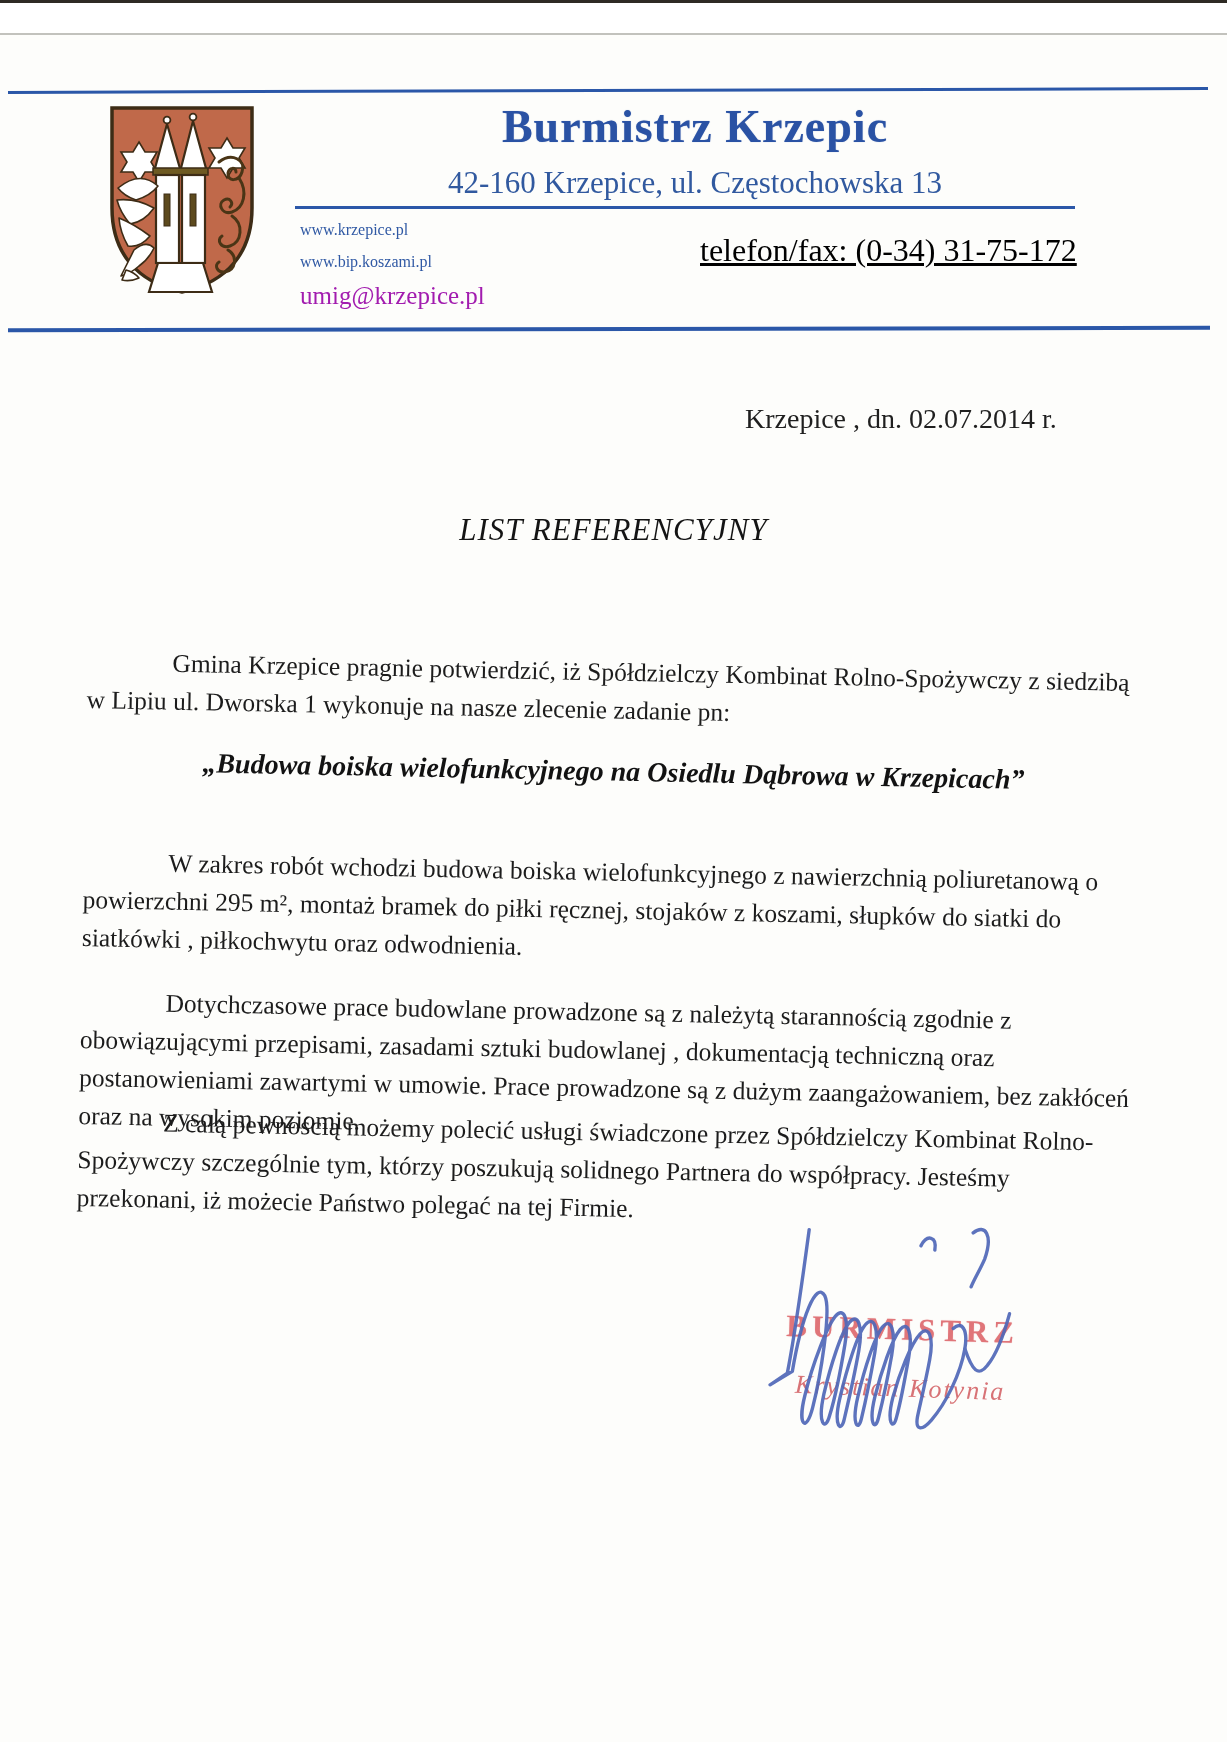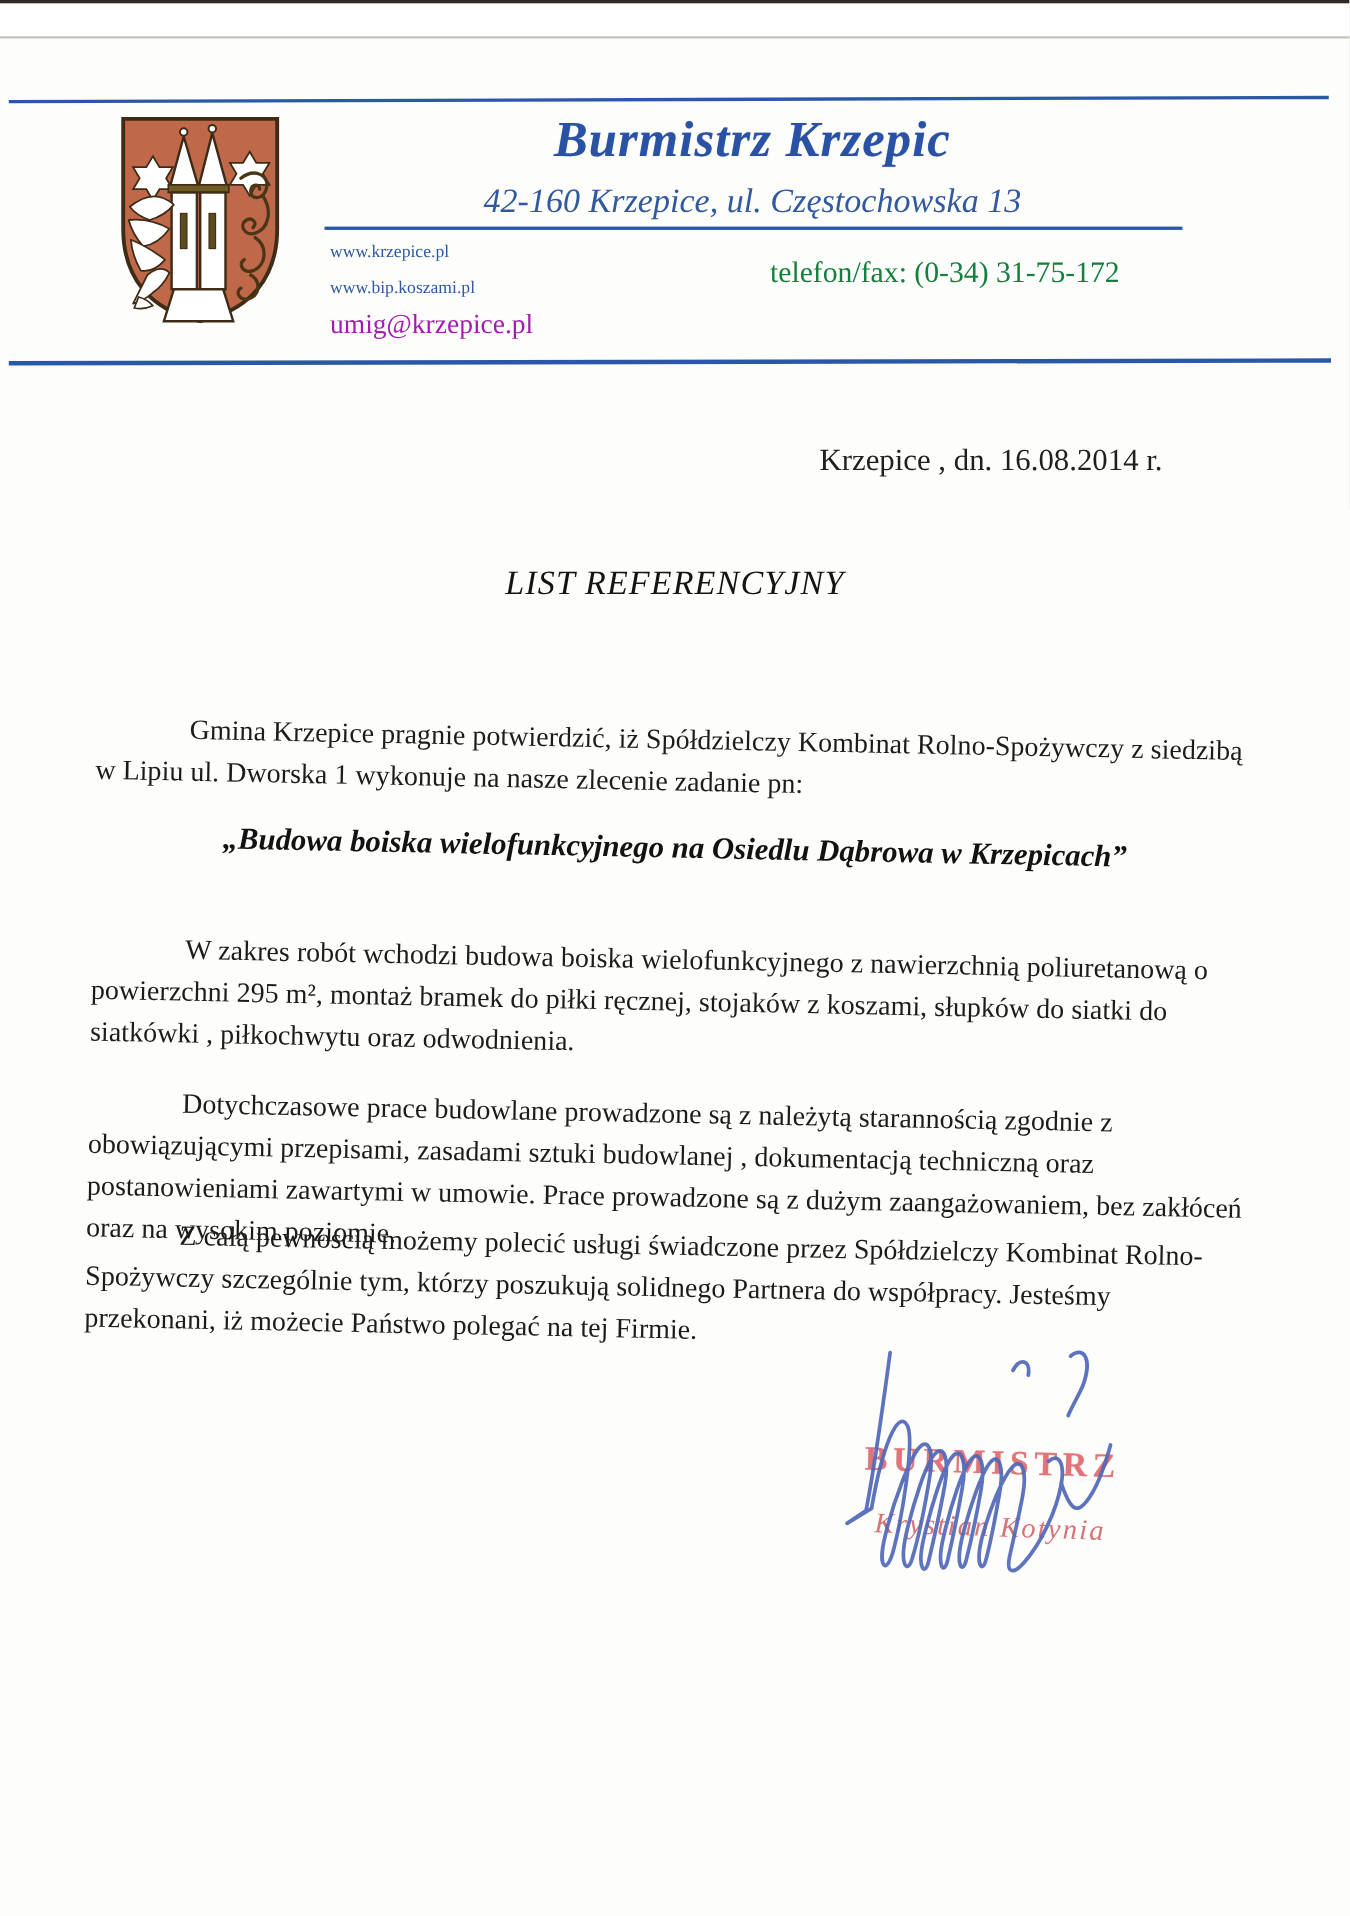--- a/index.html
+++ b/index.html
@@ -17,30 +17,30 @@
   .scan-top-strip{position:absolute;left:0;top:3px;width:1227px;height:30px;background:#ffffff;}
 
   
   .rule{position:absolute;background:#2b57a8;}
   .rule-top{left:8px;top:89px;width:1200px;height:3px;transform:rotate(-0.18deg);}
   .rule-address{left:295px;top:206px;width:780px;height:3px;}
   .rule-bottom{left:8px;top:327px;width:1202px;height:4px;transform:rotate(-0.12deg);}
 
   .crest{position:absolute;left:106px;top:102px;width:152px;height:196px;}
 
-  .header-block{position:absolute;left:269px;top:100px;width:830px;text-align:center;font-style:italic;}
+  .header-block{position:absolute;left:280px;top:100px;width:830px;text-align:center;}
   .header-title{
     font-size:46px;font-weight:bold;color:#2a52a4;letter-spacing:1px;
     text-shadow:0 0 1px rgba(42,82,164,.45);
   }
   .header-address{margin-top:12px;font-size:31px;color:#31599f;}
 
   .contact-web{position:absolute;left:300px;top:214px;font-size:16px;color:#3059a4;line-height:32px;text-align:left;}
   .contact-email{position:absolute;left:300px;top:282px;font-size:25px;color:#a21caf;}
-  .contact-phone{position:absolute;left:700px;top:232px;font-size:27px;color:#15803d;}
+  .contact-phone{position:absolute;left:700px;top:232px;font-size:32px;color:#000000;text-decoration:underline;}
 
   
   .dateline{position:absolute;left:745px;top:403px;font-size:28px;color:#1f1f1f;}
   .letter-title{
     position:absolute;left:0;top:512px;width:1227px;text-align:center;
     font-size:31px;font-weight:normal;font-style:italic;letter-spacing:1px;color:#141414;
   }
 
   .body-skew{
     position:absolute;left:88px;top:635px;width:1060px;height:1000px;
@@ -131,21 +131,21 @@
     <div class="header-address">42-160 Krzepice, ul. Częstochowska 13</div>
   </div>
 
   <div class="contact-web">
     <div>www.krzepice.pl</div>
     <div>www.bip.koszami.pl</div>
   </div>
   <div class="contact-email">umig@krzepice.pl</div>
   <div class="contact-phone">telefon/fax:   (0-34) 31-75-172</div>
 
-  <div class="dateline">Krzepice , dn. 16.08.2014 r.</div>
+  <div class="dateline">Krzepice , dn. 02.07.2014 r.</div>
   <div class="letter-title">LIST REFERENCYJNY</div>
 
   <div class="body-skew">
     <div class="para p1">Gmina Krzepice pragnie potwierdzić, iż Spółdzielczy Kombinat Rolno-Spożywczy z siedzibą w Lipiu ul. Dworska 1  wykonuje na nasze zlecenie zadanie pn:</div>
     <div class="project-title">„Budowa boiska wielofunkcyjnego na Osiedlu Dąbrowa  w Krzepicach”</div>
     <div class="para p2">W zakres robót wchodzi budowa boiska wielofunkcyjnego z nawierzchnią poliuretanową o powierzchni 295 m², montaż bramek do piłki ręcznej, stojaków z koszami, słupków do siatki do siatkówki , piłkochwytu oraz odwodnienia.</div>
     <div class="para p3">Dotychczasowe prace budowlane prowadzone są z należytą starannością zgodnie z obowiązującymi przepisami, zasadami sztuki budowlanej , dokumentacją techniczną oraz postanowieniami zawartymi w umowie. Prace  prowadzone są z dużym zaangażowaniem, bez zakłóceń oraz na wysokim poziomie.</div>
     <div class="para p4">Z całą pewnością możemy polecić usługi świadczone przez Spółdzielczy Kombinat Rolno-Spożywczy szczególnie tym, którzy poszukują solidnego Partnera do współpracy. Jesteśmy przekonani, iż możecie Państwo polegać na tej Firmie.</div>
 
     <div class="stamp-title">BURMISTRZ</div>

